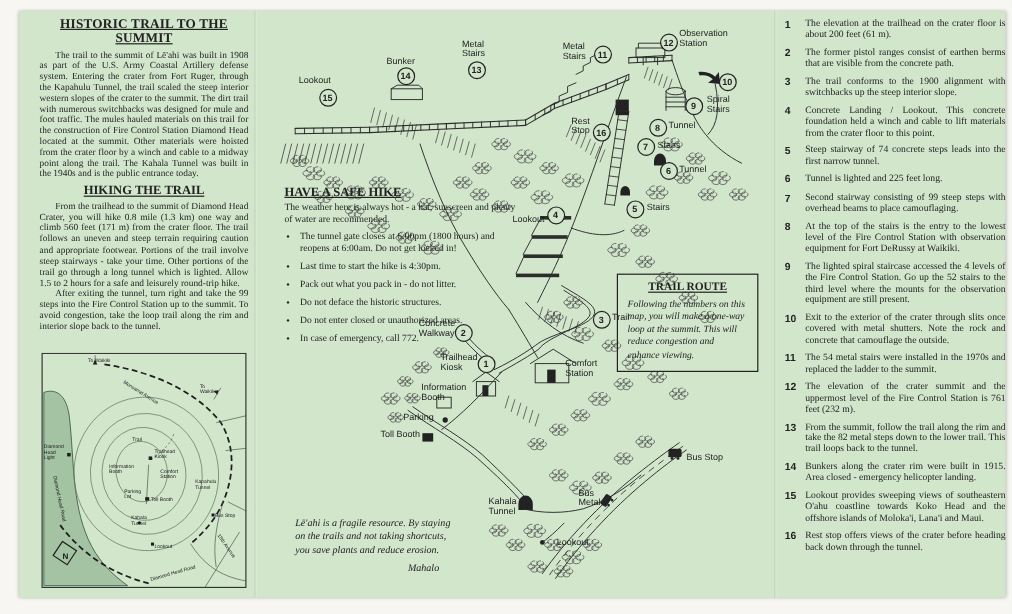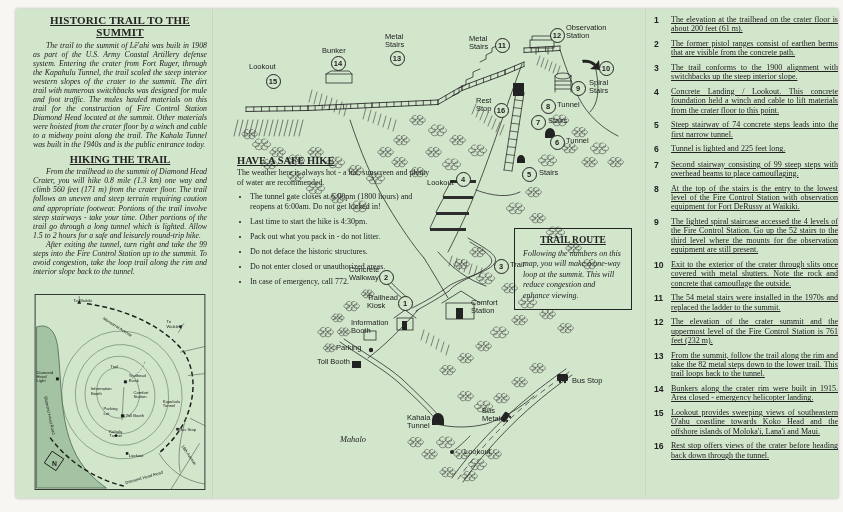--- a/index.html
+++ b/index.html
@@ -9,21 +9,21 @@
          box-shadow:0 0 3px rgba(0,0,0,.3);}
   .fold{position:absolute;top:9px;height:489px;width:2px;
         background:linear-gradient(90deg,rgba(0,0,0,.09),rgba(255,255,255,.28));}
   #art{position:absolute;left:0;top:0;pointer-events:none;}
   
   .panel-left{position:absolute;left:33px;top:14px;width:174px;}
   .panel-left h1{font-size:11px;font-weight:bold;text-align:center;text-decoration:underline;
                  margin:0 0 3px;letter-spacing:.2px;}
   .panel-left h2{font-size:10.5px;font-weight:bold;text-align:center;text-decoration:underline;
                  margin:5px 0 2px;}
-  .body-p{font-size:7.8px;line-height:1.16;text-align:justify;text-indent:13px;margin:0;font-style:italic;}
+  .body-p{font-size:7.8px;line-height:1.16;text-align:justify;text-indent:13px;margin:0;}
   .inset{position:absolute;left:32px;top:294px;width:176px;height:196px;}
   .inset svg{display:block;}
   
   .safe-hike{position:absolute;left:237px;top:155px;width:194px;}
   .safe-hike h2{font-size:10.5px;font-weight:bold;text-decoration:underline;margin:0 0 2px;}
   .safe-hike .intro{font-size:8px;line-height:1.2;margin:0;}
   .safe-hike ul{margin:5px 0 0 0;padding-left:13px;}
   .safe-hike li{font-size:8px;line-height:1.2;margin-bottom:5.5px;padding-right:4px;}
   .route-box{position:absolute;left:514px;top:228px;width:100px;border:1.3px solid #222;padding:6px 8px 8px;}
   .route-box h3{font-size:9.5px;font-weight:bold;text-align:center;text-decoration:underline;margin:0 0 4px;}
@@ -36,21 +36,21 @@
            background:#d2e6cc;font-family:"Liberation Sans",sans-serif;font-weight:bold;font-size:7.5px;
            display:flex;align-items:center;justify-content:center;z-index:5;}
   .mlabel{position:absolute;font-family:"Liberation Sans",sans-serif;font-size:7.5px;line-height:1.12;
           color:#1c1c1c;white-space:pre-line;z-index:4;}
   
   .panel-right{position:absolute;left:654px;top:15px;width:184px;}
   .panel-right h2{font-size:9.8px;font-weight:bold;text-align:center;text-decoration:underline;
                   margin:0 0 6px;letter-spacing:.1px;}
   .poi{display:flex;gap:5px;margin-bottom:5.2px;}
   .poi-num{font-family:"Liberation Sans",sans-serif;font-weight:bold;font-size:8.6px;min-width:12px;}
-  .poi-text{font-size:8.05px;line-height:1.17;text-align:justify;flex:1;text-decoration:underline;}
+  .poi-text{font-size:8.05px;line-height:1.17;text-align:justify;flex:1;}
 </style>
 </head>
 <body>
 
 <div class="page">
   <div class="paper"></div>
 
   <svg id="art" width="843" height="512" viewBox="0 0 843 512">
     <g id="sketch" stroke="#2d2d2d" fill="none" stroke-width="0.8" stroke-linecap="round">
 
@@ -303,20 +303,21 @@
         <li>In case of emergency, call 772.</li>
       </ul>
   </section>
 
   <div class="route-box">
     <h3>TRAIL ROUTE</h3>
     <p>Following the numbers on this map, you will make a one-way loop at the summit. This will reduce congestion and enhance viewing.</p>
   </div>
 
   <div class="quote">
+    <p>Lē'ahi is a fragile resource. By staying on the trails and not taking shortcuts, you save plants and reduce erosion.</p>
     <p class="sig">Mahalo</p>
   </div>
 
   <div id="markers">
       <div class="mcircle" style="left: 265.5px; top: 73.5px;">15</div>
       <div class="mlabel" style="left: 249px; top: 63px;">Lookout</div>
       <div class="mcircle" style="left: 330.5px; top: 55.5px;">14</div>
       <div class="mlabel" style="left: 322px; top: 47px;">Bunker</div>
       <div class="mcircle" style="left: 389.5px; top: 50.5px;">13</div>
       <div class="mlabel" style="left: 385px; top: 33px;">Metal

